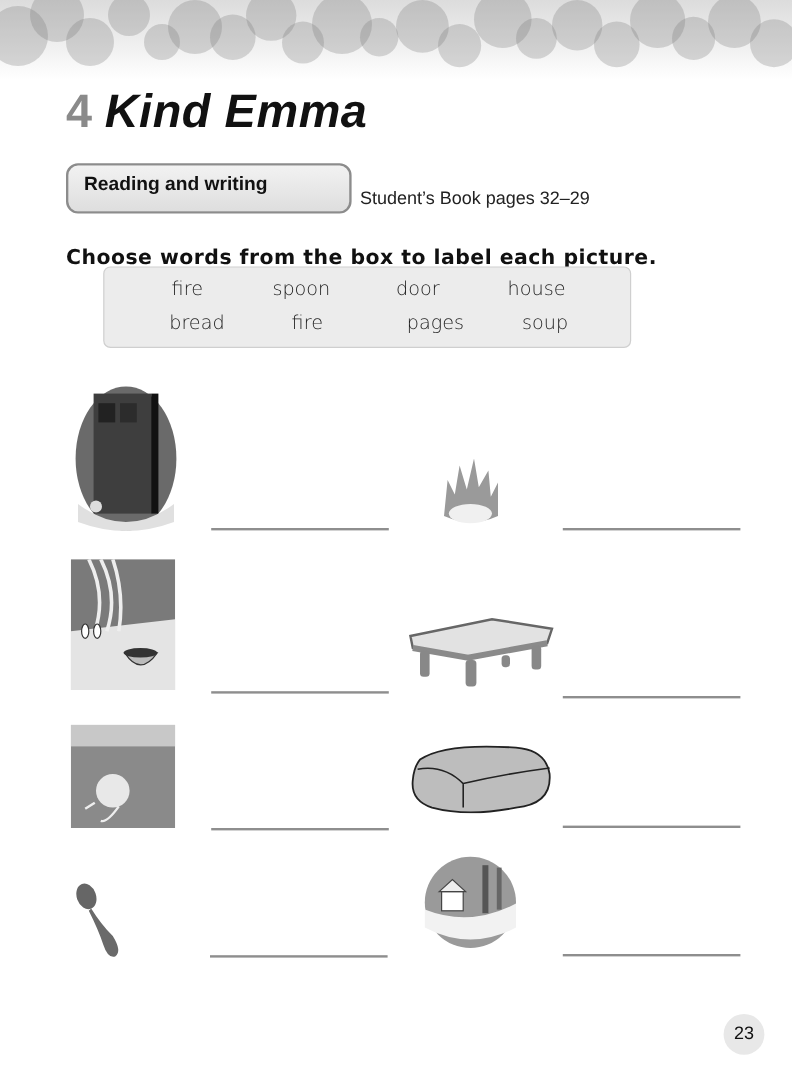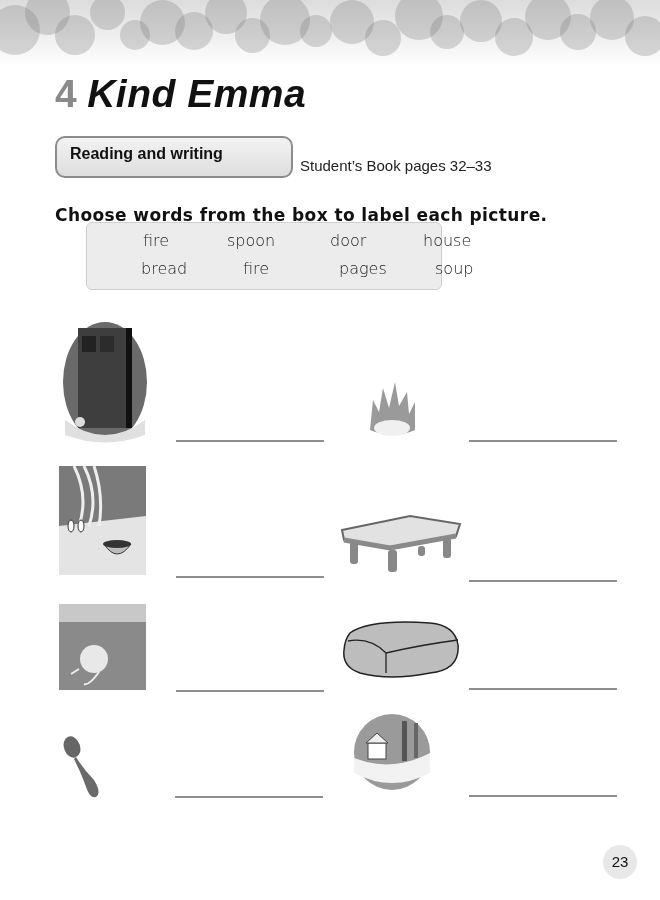--- a/index.html
+++ b/index.html
@@ -6,21 +6,21 @@
   body { width:660px; height:900px; background:#ffffff; position:relative; overflow:hidden; font-family:"Liberation Sans", sans-serif; }
   .banner { position:absolute; left:0; top:0; width:660px; height:66px; overflow:hidden;
     background:linear-gradient(#dcdcdc, #f4f4f4 70%, #ffffff); }
   .bubble { position:absolute; border-radius:50%; background:rgba(120,120,120,0.28); }
   .title { position:absolute; left:55px; top:72px; font-size:39px; font-weight:bold; font-style:italic; color:#111; letter-spacing:0.5px;text-align:center; }
   .title .num { color:#8a8a8a; font-style:normal; margin-right:10px; }
   .section-tab { position:absolute; left:55px; top:136px; width:238px; height:42px; border:2px solid #8c8c8c; border-radius:10px;
     background:linear-gradient(#f2f2f2,#dedede); box-sizing:border-box; font-size:16px; font-weight:bold; color:#111; padding:7px 0 0 13px; }
   .pages { position:absolute; left:300px; top:157px; font-size:15px; color:#222; }
   .instr { position:absolute; left:55px; top:195px; font-size:17px; font-weight:bold; color:#111; font-family:"DejaVu Sans", sans-serif; letter-spacing:0.4px;margin-top:10px; }
-  .wordbox { position:absolute; left:86px; top:222px; width:356px; height:68px; background:#ececec; border:1px solid #cfcfcf; border-radius:6px; box-sizing:border-box; }
+  .wordbox { position:absolute; left:86px; top:222px; width:440px; height:68px; background:#ececec; border:1px solid #cfcfcf; border-radius:6px; box-sizing:border-box; }
   .word { position:absolute; font-size:16px; color:#222; font-family:"DejaVu Sans", sans-serif; font-weight:300; }
   .pic { position:absolute; }
   .line { position:absolute; height:2px; background:#8e8e8e; width:148px; }
   .pagenum { position:absolute; left:603px; top:845px; width:34px; height:34px; border-radius:50%; background:#e8e8e8; text-align:center; line-height:34px; font-size:15px; color:#111; }
 </style>
 </head>
 <body>
 
 <div class="banner">
   <div class="bubble" style="left:-10px;top:5px;width:50px;height:50px"></div>
@@ -44,21 +44,21 @@
   <div class="bubble" style="left:560px;top:14px;width:36px;height:36px"></div>
   <div class="bubble" style="left:590px;top:-4px;width:44px;height:44px"></div>
   <div class="bubble" style="left:625px;top:16px;width:40px;height:40px"></div>
 </div>
 
 <div class="title">
   <span class="num">4</span><span>Kind Emma</span>
 </div>
 
 <div class="section-tab">Reading and writing</div>
-<div class="pages">Student’s Book pages 32–33</div>
+<div class="pages">Student’s Book pages 32–29</div>
 
 <div class="instr">Choose words from the box to label each picture.</div>
 
 <div class="wordbox">
   <span class="word" style="left:56px;top:8px">fire</span>
   <span class="word" style="left:140px;top:8px">spoon</span>
   <span class="word" style="left:243px;top:8px">door</span>
   <span class="word" style="left:336px;top:8px">house</span>
   <span class="word" style="left:54px;top:36px">bread</span>
   <span class="word" style="left:156px;top:36px">fire</span>

